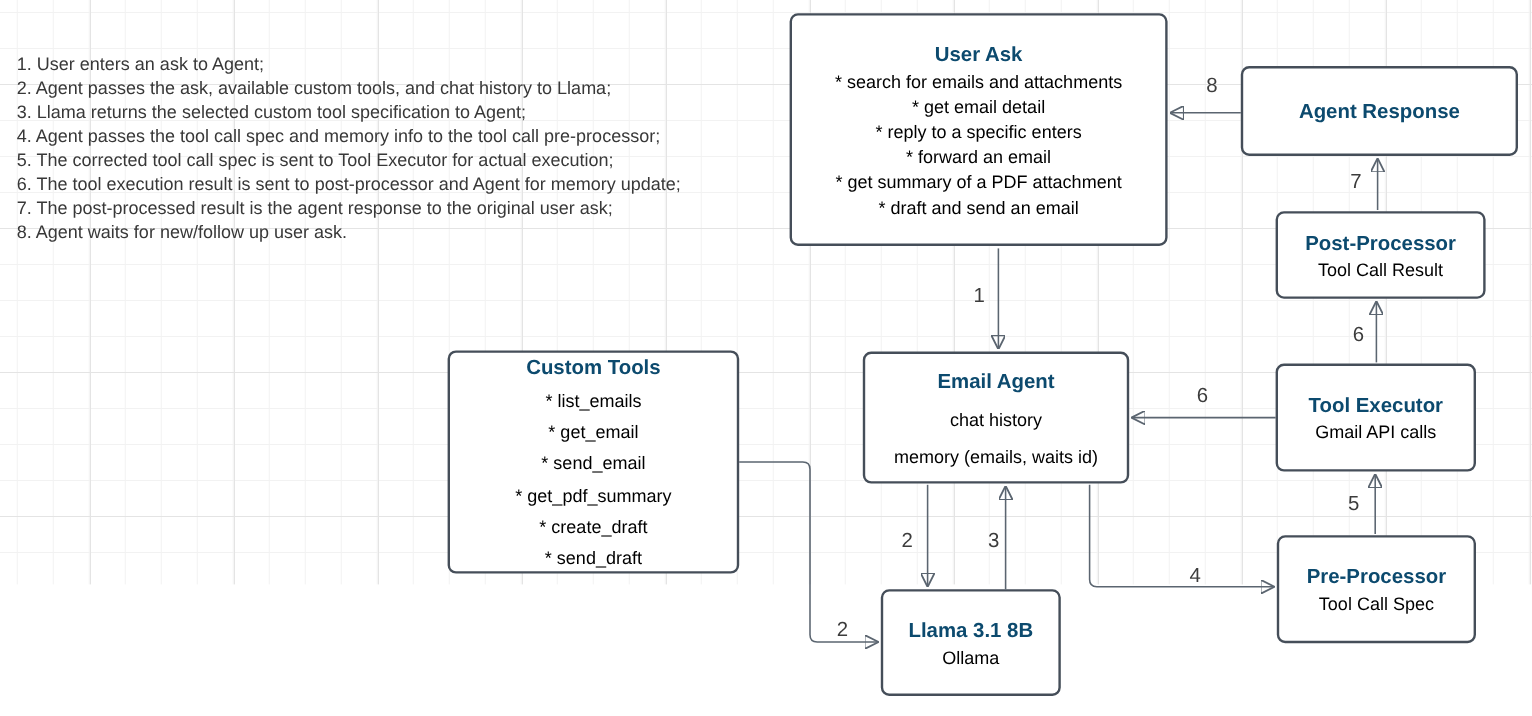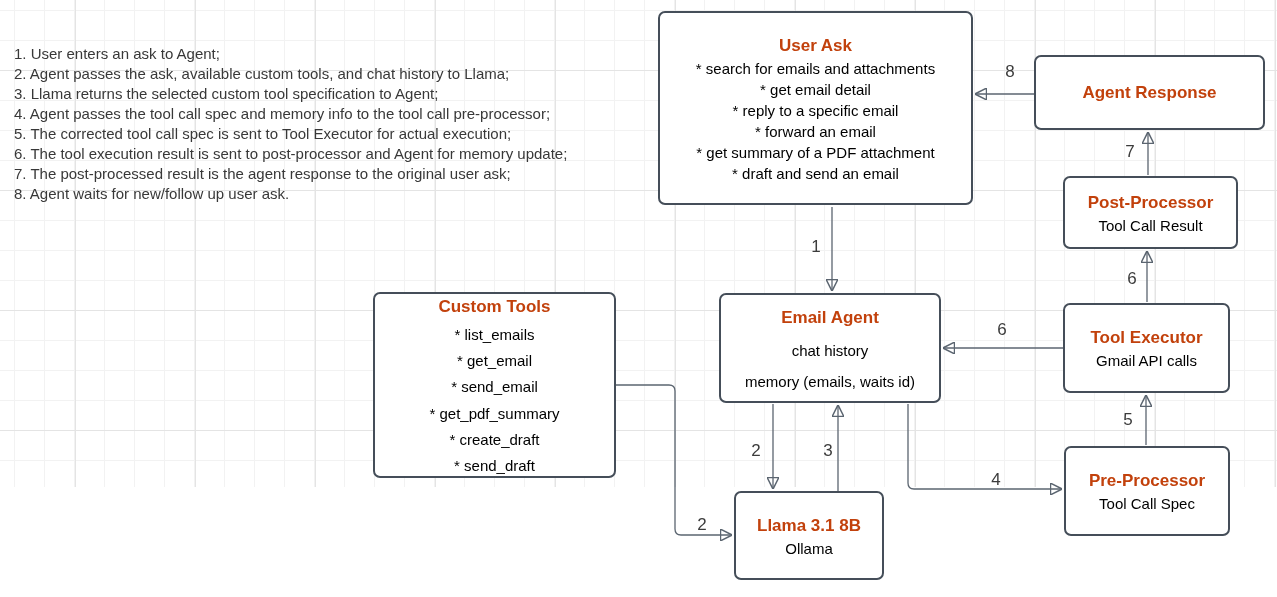--- a/index.html
+++ b/index.html
@@ -39,21 +39,21 @@
     flex-direction: column;
     justify-content: center;
     align-items: center;
     text-align: center;
     color: #333;
   }
   .node-title {
     font-weight: bold;
     font-size: 17px;
     line-height: 25px;
-    color: #c2410c;
+    color: #0c4a6e;
   }
   .node-line {
     font-size: 15px;
     line-height: 21px;
     color: #000000;
   }
   .edges-layer {
     position: absolute;
     left: 0; top: 0;
     width: 1277px; height: 597px;
@@ -113,21 +113,21 @@
   <div class="edge-label" style="left:1128px; top:420px;">5</div>
   <div class="edge-label" style="left:1132px; top:279px;">6</div>
   <div class="edge-label" style="left:1002px; top:330px;">6</div>
   <div class="edge-label" style="left:1130px; top:152px;">7</div>
   <div class="edge-label" style="left:1010px; top:72px;">8</div>
 
   <div class="node" style="left:658px; top:11px; width:315px; height:194px;">
     <div class="node-title">User Ask</div>
     <div class="node-line">* search for emails and attachments</div>
     <div class="node-line">* get email detail</div>
-    <div class="node-line">* reply to a specific email</div>
+    <div class="node-line">* reply to a specific enters</div>
     <div class="node-line">* forward an email</div>
     <div class="node-line">* get summary of a PDF attachment</div>
     <div class="node-line">* draft and send an email</div>
   </div>
 
   <div class="node" style="left:373px; top:292px; width:243px; height:186px;justify-content:space-between;">
     <div class="node-title">Custom Tools</div>
     <div class="node-line">* list_emails</div>
     <div class="node-line">* get_email</div>
     <div class="node-line">* send_email</div>

